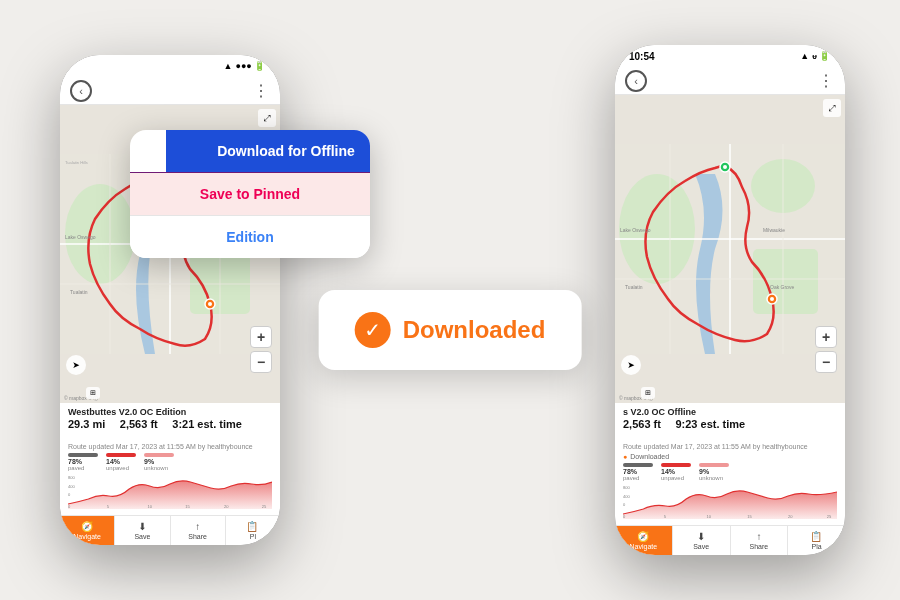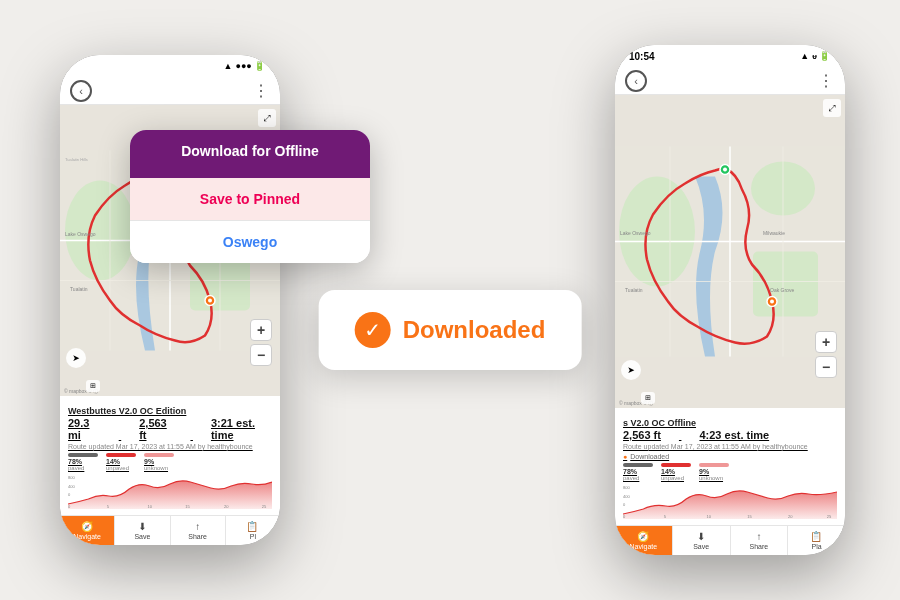--- a/index.html
+++ b/index.html
@@ -126,34 +126,33 @@
       background: #fff;
       border: 1px solid #ccc;
       border-radius: 4px;
       display: flex; align-items: center; justify-content: center;
       font-size: 14px; font-weight: 700; color: #444;
     }
 
     
     .route-info {
       background: #fff;
-      padding: 10px 8px 4px;
+      padding: 4px 8px 4px;
       flex-shrink: 0;
-      text-decoration: underline;
     }
     .route-title {
       font-size: 9px;
       font-weight: 700;
       color: #222;
       margin-bottom: 1px;
     }
     .route-stats {
       display: flex;
-      gap: 18px;
-      margin-bottom: 2px;
+      gap: 6px;
+      margin-bottom: 13px;
     }
     .stat-val { font-size: 11px; font-weight: 800; color: #111; }
     .stat-sep { font-size: 9px; color: #999; align-self: flex-end; }
     .route-updated { font-size: 7px; color: #888; margin-bottom: 3px; }
     .downloaded-badge {
       display: flex; align-items: center; gap: 3px;
       font-size: 7px; color: #666; margin-bottom: 3px;
     }
 
     
@@ -215,27 +214,28 @@
     .download-popup-btn {
       width: 100%;
       padding: 13px 16px;
       text-align: center;
       font-size: 14px;
       font-weight: 600;
       border: none;
       cursor: pointer;
     }
     .download-popup-btn.primary {
-      background: #701a75;
+      background: #1d4ed8;
       color: #fff;
+      margin-left: 36px;
     }
     .download-popup-btn.secondary {
       background: #fce8e8;
       color: #e05;
-      border-top: 6px solid #701a75;
+      border-top: 1px solid #701a75;
     }
     .download-popup-btn.cancel {
       background: #fff;
       color: #3b82f6;
       border-top: 1px solid #e5e5e5;
     }
 
     
     .downloaded-toast {
       position: absolute;
@@ -454,21 +454,21 @@
           <span class="action-icon">📋</span>
           <span>Pl</span>
         </div>
       </div>
     </div>
   </div>
 
   <div class="download-popup" style="position:absolute; left:130px; top:130px; z-index:15;">
     <button class="download-popup-btn primary">Download for Offline</button>
     <button class="download-popup-btn secondary">Save to Pinned</button>
-    <button class="download-popup-btn cancel">Oswego</button>
+    <button class="download-popup-btn cancel">Edition</button>
   </div>
 
   <div class="downloaded-toast" style="left:50%; top:55%; transform:translate(-50%,-50%);">
     <div class="downloaded-check">
       <span>✓</span>
     </div>
     <span class="downloaded-text">Downloaded</span>
   </div>
 
   <div class="phone phone-right">
@@ -520,21 +520,21 @@
         </div>
         <div class="mapbox-attr">© mapbox © ⓘ</div>
         <div style="position:absolute;bottom:4px;left:26px;background:rgba(255,255,255,0.85);border-radius:3px;padding:2px 4px;font-size:7px;">⊞</div>
       </div>
 
       <div class="route-info">
         <div class="route-title">s V2.0 OC Offline</div>
         <div class="route-stats">
           <span class="stat-val">2,563 ft</span>
           <span class="stat-sep">&nbsp;</span>
-          <span class="stat-val">4:23 est. time</span>
+          <span class="stat-val">9:23 est. time</span>
         </div>
         <div class="route-updated">Route updated Mar 17, 2023 at 11:55 AM by healthybounce</div>
         <div class="downloaded-badge">
           <span style="color:#f97316;">●</span>
           <span>Downloaded</span>
         </div>
 
         <div class="surface-row">
           <div class="surface-item">
             <div class="surface-bar" style="background:#666;"></div>

